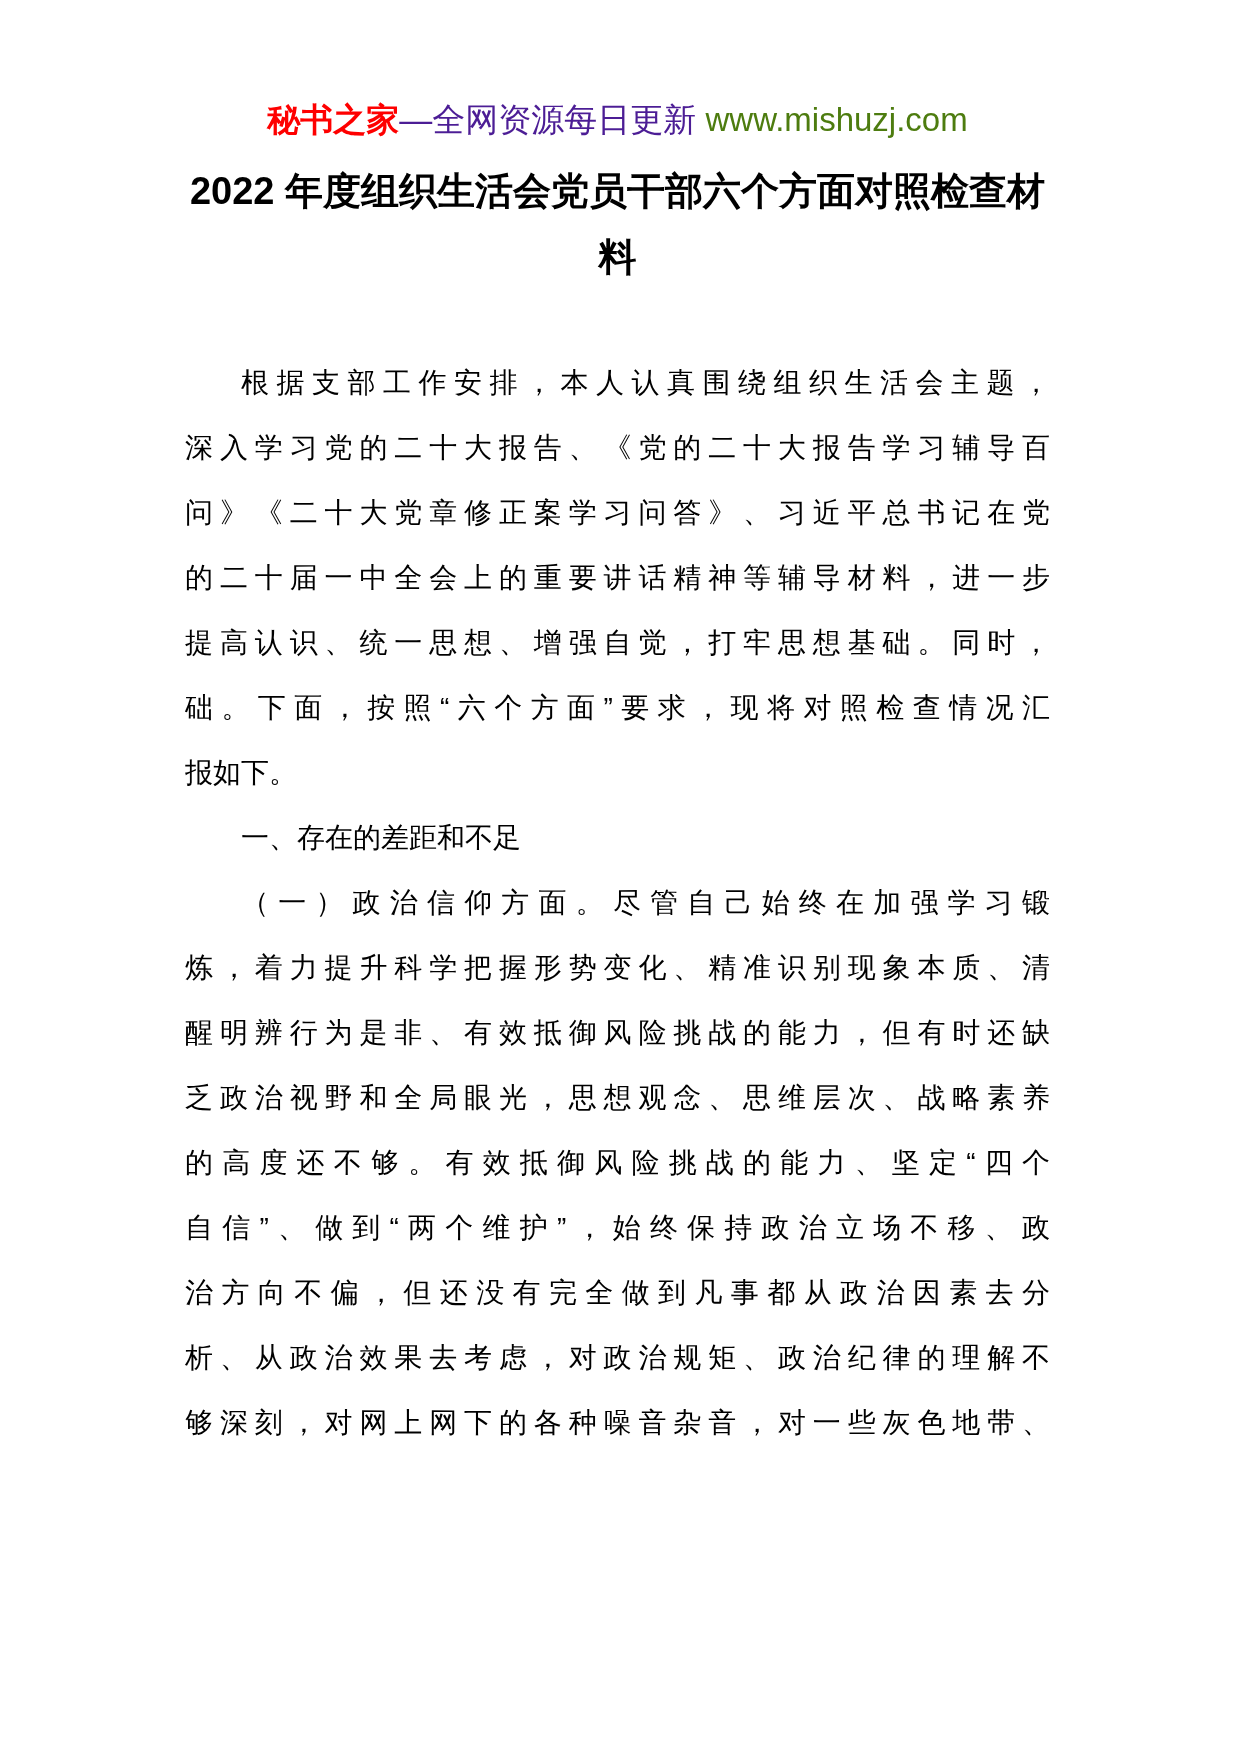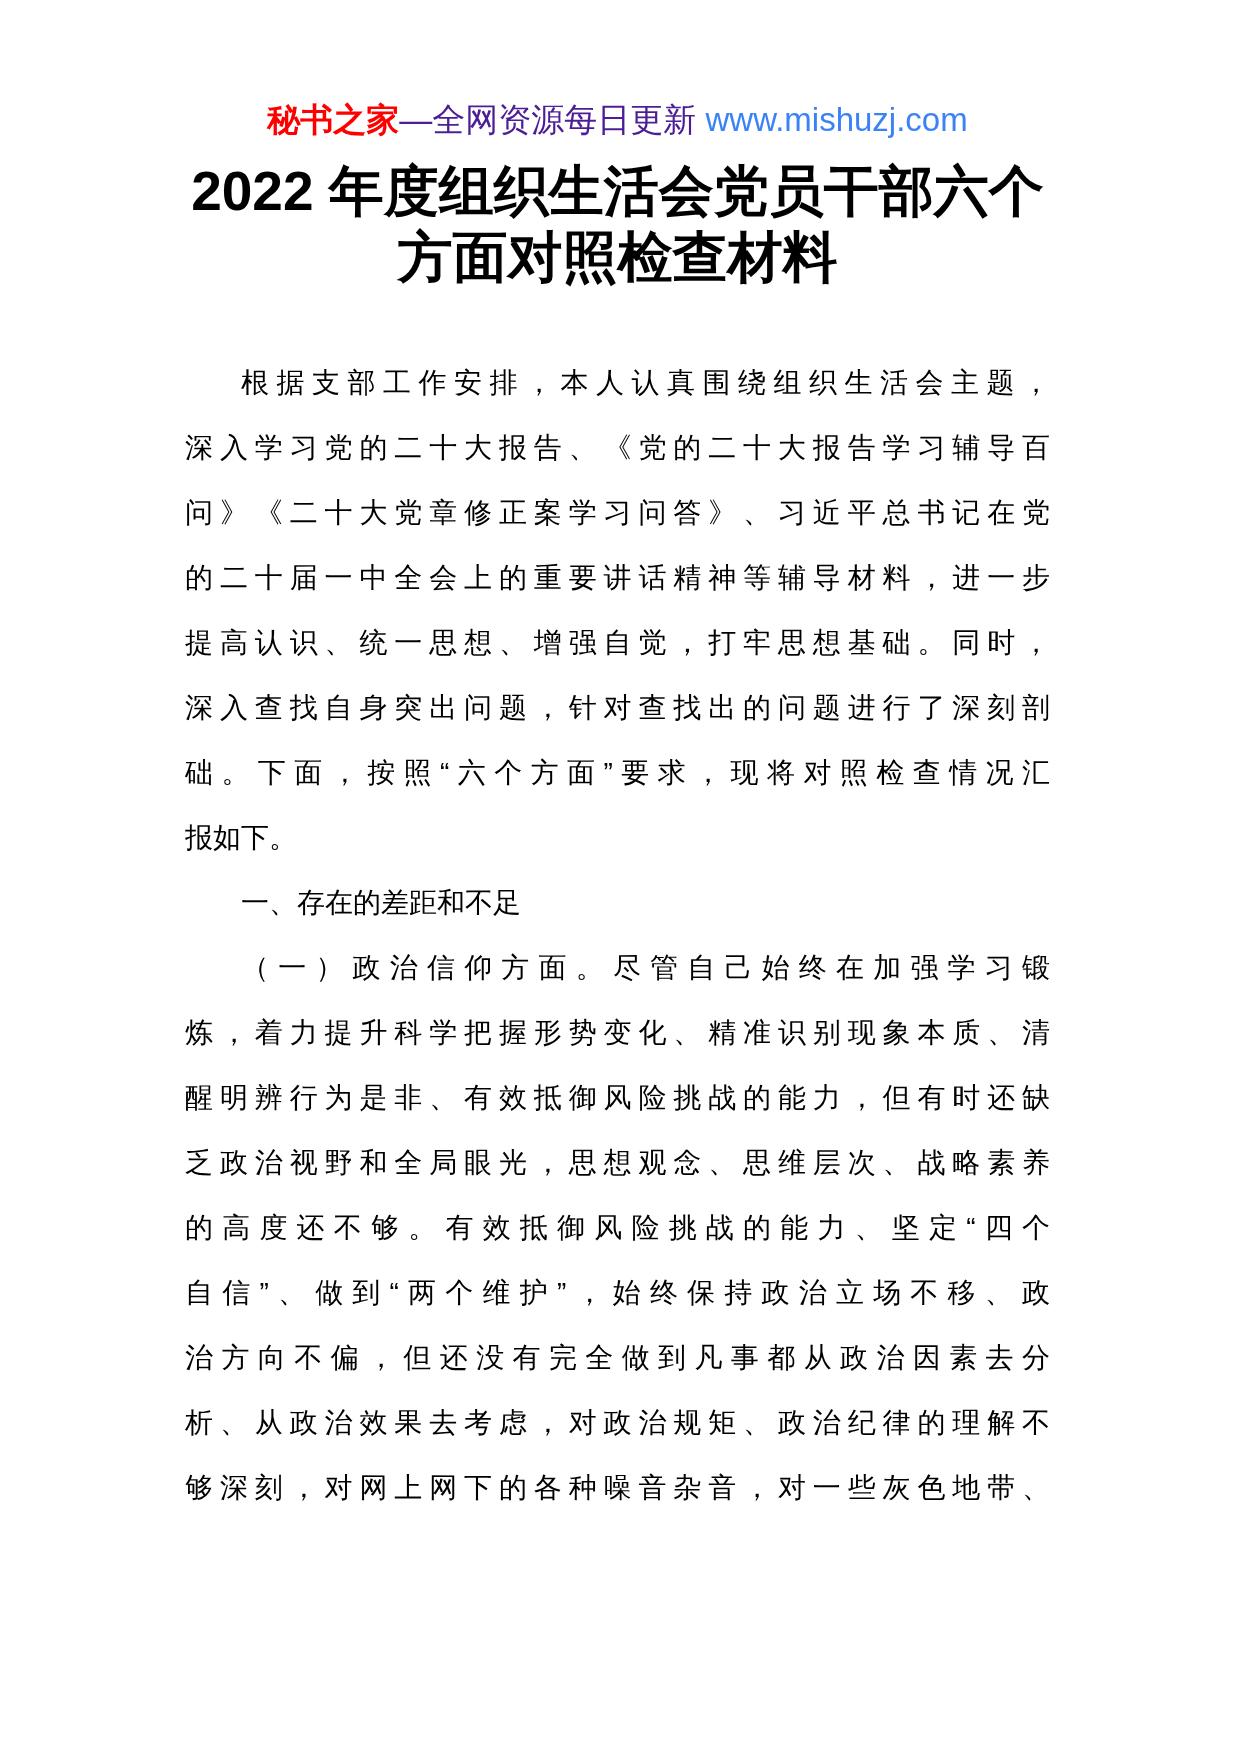--- a/index.html
+++ b/index.html
@@ -15,24 +15,24 @@
     overflow:hidden;
   }
   .header-line {
     text-align:center;
     font-size:33px;
     line-height:44px;
     white-space:nowrap;
   }
   .site-name { color:#fe0000; font-weight:700; }
   .tagline   { color:#4c1d95; }
-  .url       { color:#3b82f6; text-decoration:none; }
+  .url       { color:#4d7c0f; text-decoration:none; }
   .doc-title {
     margin:16px 0 0 0;
-    font-size:55px;
+    font-size:38px;
     line-height:66px;
     font-weight:700;
     text-align:center;
     color:#000;
   }
   .body-text {
     margin-top:60px;
     font-size:28px;
     line-height:65px;
   }
@@ -54,21 +54,20 @@
   </div>
 
   <h1 class="doc-title">2022 年度组织生活会党员干部六个方面对照检查材料</h1>
 
   <div class="body-text">
     <div class="line indent">根据支部工作安排，本人认真围绕组织生活会主题，</div>
     <div class="line">深入学习党的二十大报告、《党的二十大报告学习辅导百</div>
     <div class="line">问》《二十大党章修正案学习问答》、习近平总书记在党</div>
     <div class="line">的二十届一中全会上的重要讲话精神等辅导材料，进一步</div>
     <div class="line">提高认识、统一思想、增强自觉，打牢思想基础。同时，</div>
-    <div class="line">深入查找自身突出问题，针对查找出的问题进行了深刻剖</div>
     <div class="line">础。下面，按照“六个方面”要求，现将对照检查情况汇</div>
     <div class="line no-just">报如下。</div>
     <div class="line indent bold no-just">一、存在的差距和不足</div>
     <div class="line indent">（一）政治信仰方面。尽管自己始终在加强学习锻</div>
     <div class="line">炼，着力提升科学把握形势变化、精准识别现象本质、清</div>
     <div class="line">醒明辨行为是非、有效抵御风险挑战的能力，但有时还缺</div>
     <div class="line">乏政治视野和全局眼光，思想观念、思维层次、战略素养</div>
     <div class="line">的高度还不够。有效抵御风险挑战的能力、坚定“四个</div>
     <div class="line">自信”、做到“两个维护”，始终保持政治立场不移、政</div>
     <div class="line">治方向不偏，但还没有完全做到凡事都从政治因素去分</div>

